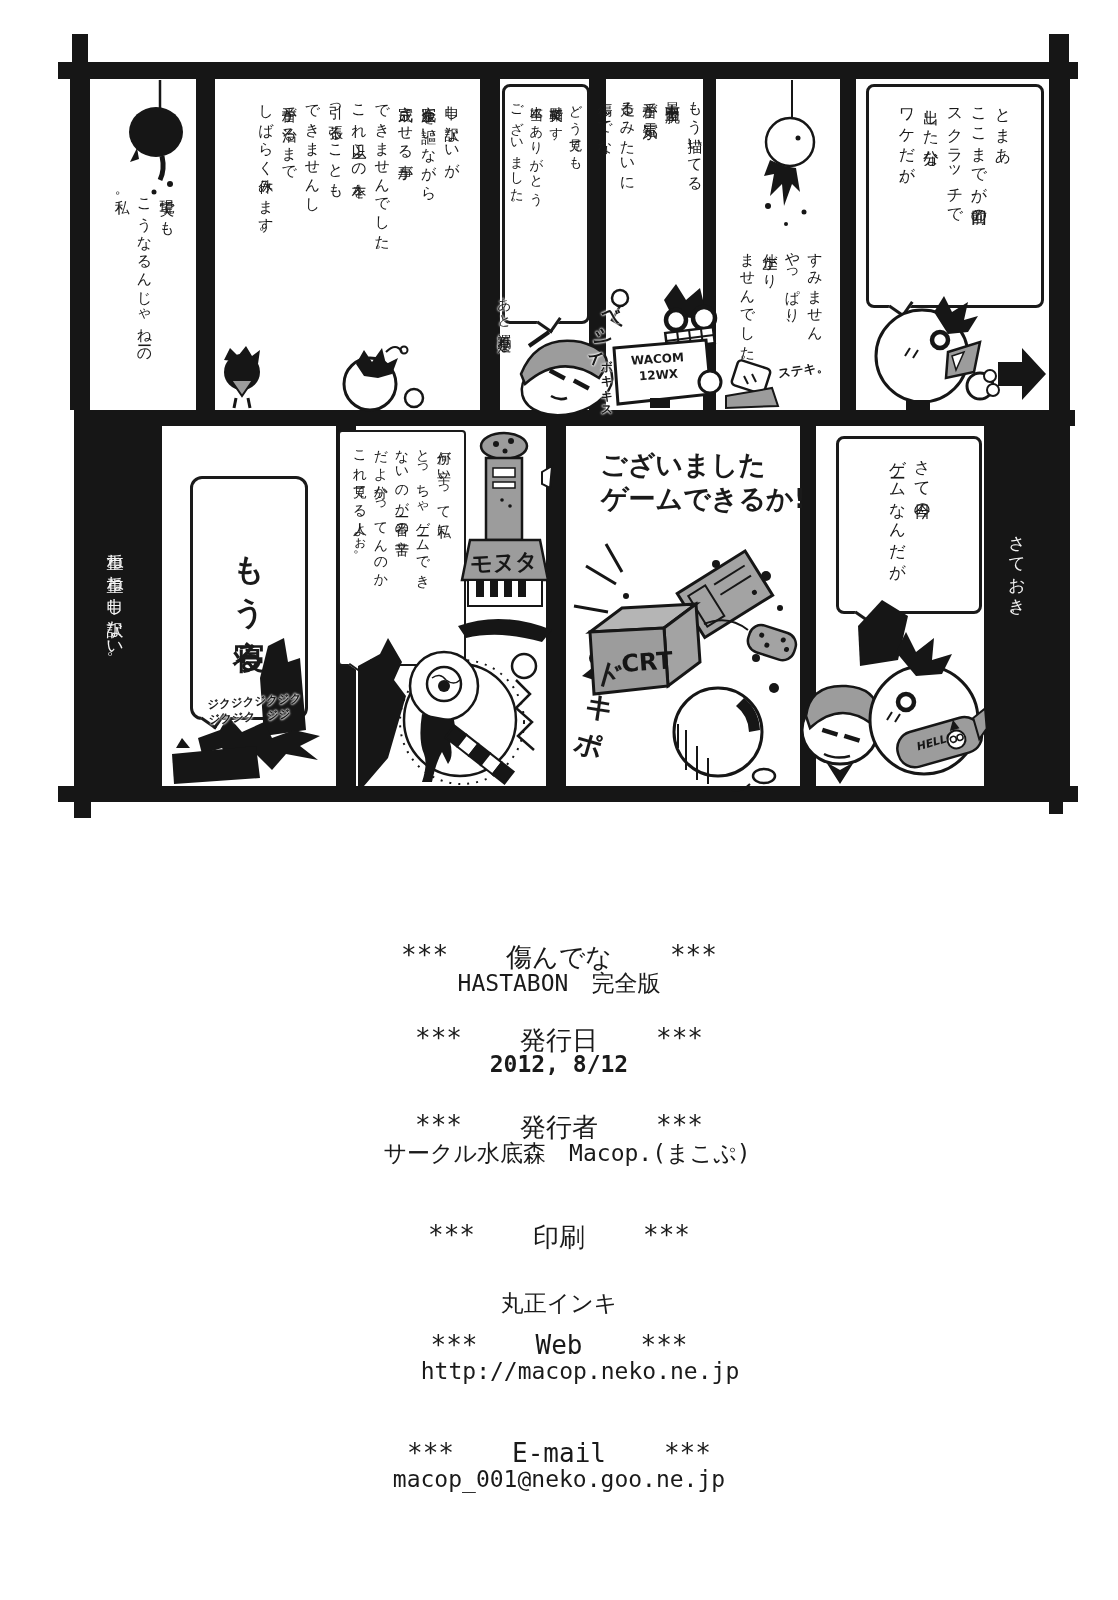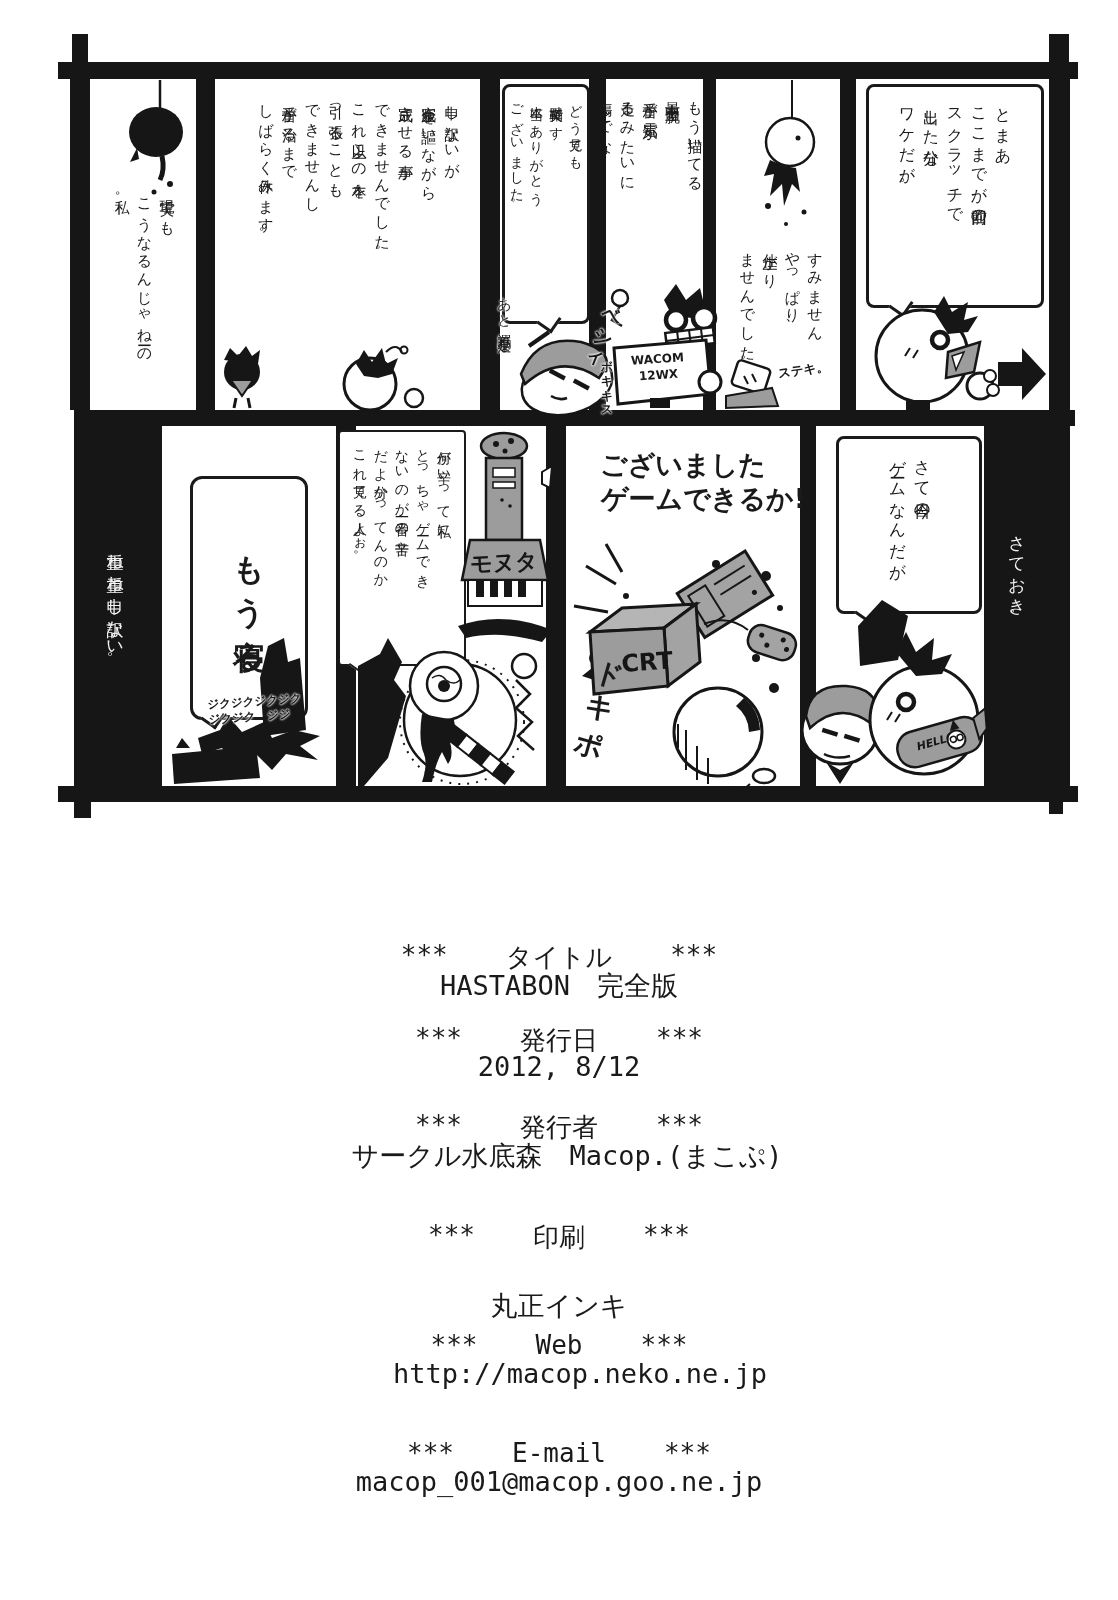--- a/index.html
+++ b/index.html
@@ -15,21 +15,21 @@
         border-left:3px solid #1a1a1a;border-bottom:3px solid #1a1a1a;transform:rotate(-55deg);}
   .art{position:absolute;z-index:5;}
   .outline{text-shadow:0 0 2px #fff,0 0 2px #fff,0 0 3px #fff;}
   .p9title{position:absolute;z-index:6;text-align:center;font-weight:900;
            font-size:27px;line-height:1.25;letter-spacing:0px;}
   .boxlabel{position:absolute;z-index:7;text-align:center;font-size:12px;font-weight:bold;line-height:1.3;}
   .sfx{position:absolute;z-index:7;font-weight:bold;}
   .crow{position:absolute;left:0;width:100%;display:flex;justify-content:center;gap:58px;
         font-family:"DejaVu Sans Mono","DejaVu Sans",monospace;font-size:26px;z-index:3;}
   .cval{position:absolute;left:0;width:100%;text-align:center;white-space:pre;
-        font-family:"DejaVu Sans Mono","DejaVu Sans",monospace;font-size:27px;z-index:3;}
+        font-family:"DejaVu Sans Mono","DejaVu Sans",monospace;font-size:23px;z-index:3;}
   svg{overflow:visible;}
 </style>
 </head>
 <body>
 
 <div class="page">
 
   <div>
     <div class="bar" style="left:58px;top:62px;width:1020px;height:17px;"></div>
     <div class="bar" style="left:72px;top:34px;width:16px;height:46px;"></div>
@@ -300,31 +300,31 @@
         <circle cx="160" cy="145" r="3" fill="none" stroke="#161616" stroke-width="1.5"></circle>
         <polygon points="152,136 158,126 162,136" fill="#161616"></polygon>
       </g>
     </svg>
     <div class="vtext wtext" style="left:1004px;top:524px;font-size:17px;">さておき。</div>
   </div>
 
   <div>
     <div class="crow" style="top:940px;">
       <span>***</span>
-      <span>タイトル</span>
+      <span>傷んでな</span>
       <span>***</span>
     </div>
     <div class="cval" style="top:968px;">HASTABON　完全版</div>
 
     <div class="crow" style="top:1023px;">
       <span>***</span>
       <span>発行日</span>
       <span>***</span>
     </div>
-    <div class="cval" style="top:1051px;">2012, 8/12</div>
+    <div class="cval" style="top:1051px;font-weight:bold;">2012, 8/12</div>
 
     <div class="crow" style="top:1110px;">
       <span>***</span>
       <span>発行者</span>
       <span>***</span>
     </div>
     <div class="cval" style="top:1138px;margin-left:8px;">サークル水底森　Macop.(まこぷ)</div>
 
     <div class="crow" style="top:1220px;">
       <span>***</span>
@@ -338,16 +338,16 @@
       <span>Web</span>
       <span>***</span>
     </div>
     <div class="cval" style="top:1358px;padding-left:21px;">http://macop.neko.ne.jp</div>
 
     <div class="crow" style="top:1438px;">
       <span>***</span>
       <span>E-mail</span>
       <span>***</span>
     </div>
-    <div class="cval" style="top:1466px;">macop_001@macop.goo.ne.jp</div>
+    <div class="cval" style="top:1466px;">macop_001@neko.goo.ne.jp</div>
   </div>
 
 </div>
 
 </body></html>

